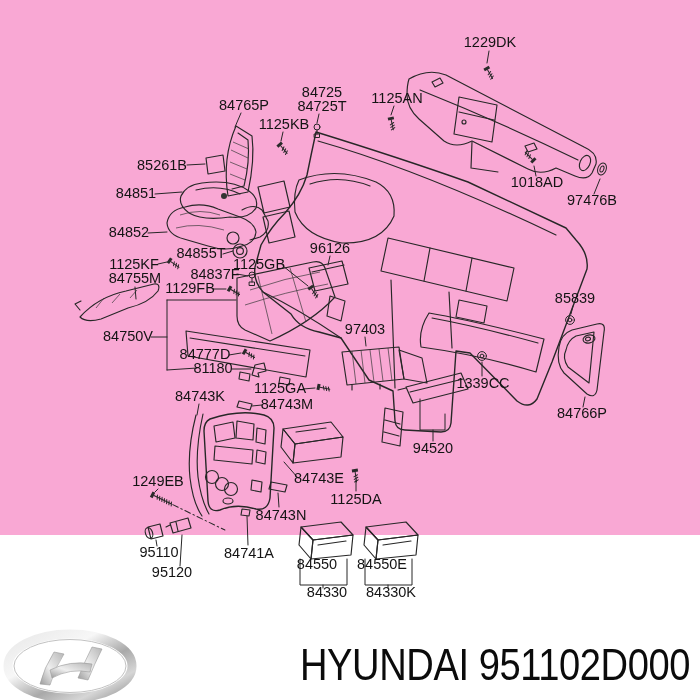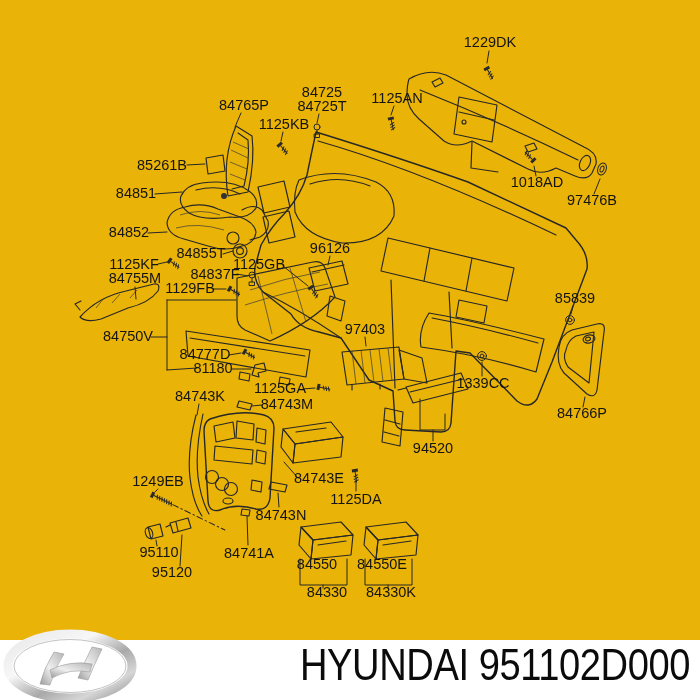--- a/index.html
+++ b/index.html
@@ -1,17 +1,17 @@
 <!DOCTYPE html>
 <html><head>
 <meta charset="utf-8">
 <style>
   html,body{margin:0;padding:0;background:#ffffff;}
   body{width:700px;height:700px;overflow:hidden;font-family:"Liberation Sans",sans-serif;}
-  #stage{position:relative;width:700px;height:640px;background:#eab308;}
+  #stage{position:relative;width:700px;height:535px;background:#f9a8d4;}
   svg{display:block;}
   .outline{stroke:#272727;fill:none;stroke-width:1.15;stroke-linejoin:round;stroke-linecap:round;}
   .outline-heavy{stroke:#272727;fill:none;stroke-width:1.4;stroke-linejoin:round;stroke-linecap:round;}
   .leader{stroke:#272727;fill:none;stroke-width:1;stroke-linejoin:round;stroke-linecap:round;}
   .hatch{stroke:#3a3a3a;fill:none;stroke-width:0.7;}
   .plabel{font-family:"Liberation Sans",sans-serif;font-size:14.5px;fill:#141414;}
   .footer-text{font-family:"Liberation Sans",sans-serif;font-size:44px;fill:#0b0b0b;letter-spacing:-0.5px;}
 </style>
 </head>
 <body>

